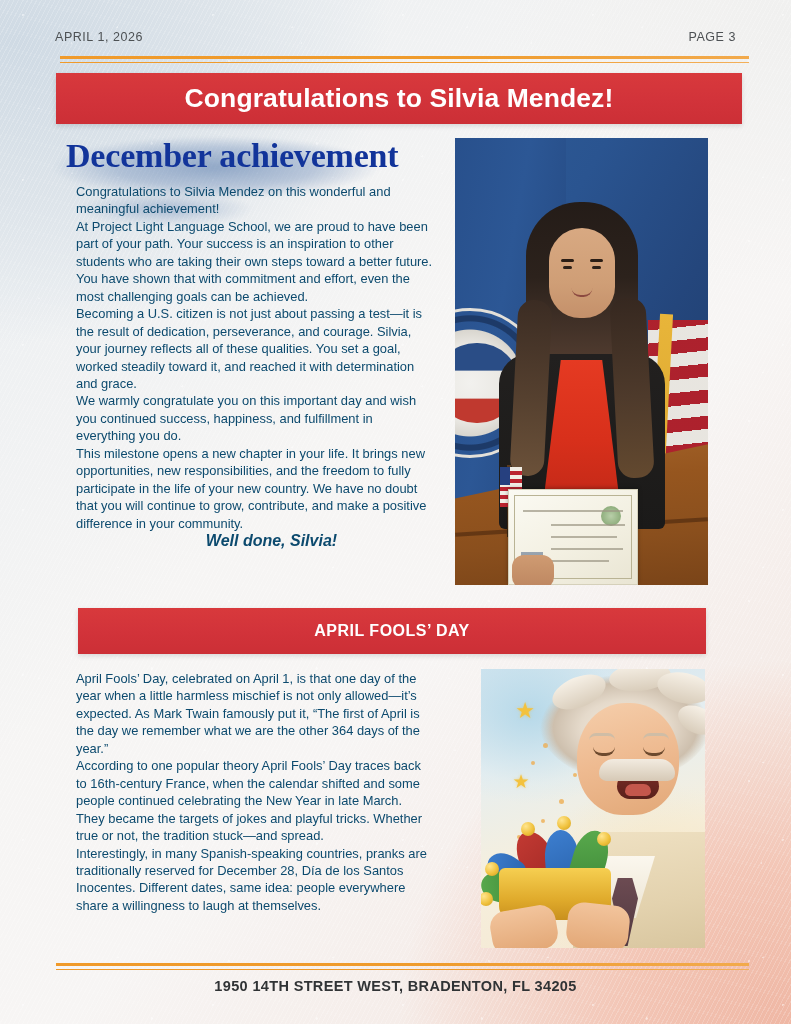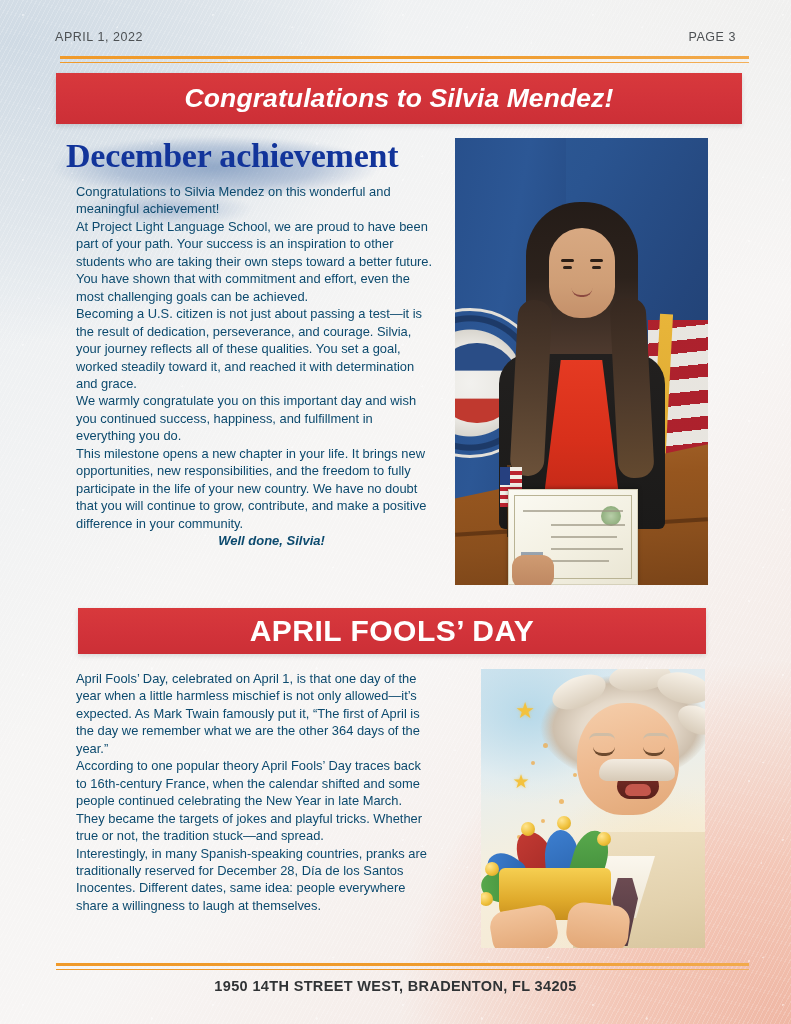--- a/index.html
+++ b/index.html
@@ -128,34 +128,33 @@
   .banner-title {
     color: #ffffff;
     font-weight: bold;
     text-align: center;
   }
   #banner-congrats {
     left: 56px;
     top: 73px;
     width: 686px;
     height: 51px;
-    font-style: italic;
   }
   #banner-congrats .banner-title {
     font-size: 26.5px;
     letter-spacing: .1px;
   }
   #banner-fools {
     left: 78px;
     top: 608px;
     width: 628px;
     height: 46px;
   }
   #banner-fools .banner-title {
-    font-size: 30px;
+    font-size: 16px;
     letter-spacing: .5px;
   }
 
   
   .serif-headline {
     position: absolute;
     left: 66px;
     top: 137px;
     font-family: "Liberation Serif", serif;
     font-weight: bold;
@@ -182,21 +181,21 @@
     left: 76px;
     top: 670px;
     width: 356px;
   }
   .article-text p { margin: 0; }
 
   .signoff {
     display: block;
     font-weight: bold;
     font-style: italic;
-    font-size: 13px;
+    font-size: 16px;
     text-align: center;
     margin-top: 0px;
     padding-left: 34px;
   }
 
   
   .photo {
     position: absolute;
     overflow: hidden;
     background: #2a3a55;
@@ -525,21 +524,21 @@
 
 <div class="page">
 
   <div class="bg-base"></div>
   <div class="bg-texture"></div>
   <div class="bg-speckle"></div>
   <div class="blue-blob"></div>
   <div class="blue-blob-2"></div>
 
   <div class="masthead">
-    <div class="masthead-date">APRIL 1, 2022</div>
+    <div class="masthead-date">APRIL 1, 2026</div>
     <div class="masthead-page">PAGE 3</div>
   </div>
 
   <div class="rule-top">
     <div class="rule-line-a"></div>
     <div class="rule-gap"></div>
     <div class="rule-line-b"></div>
   </div>
 
   <div class="banner" id="banner-congrats">

